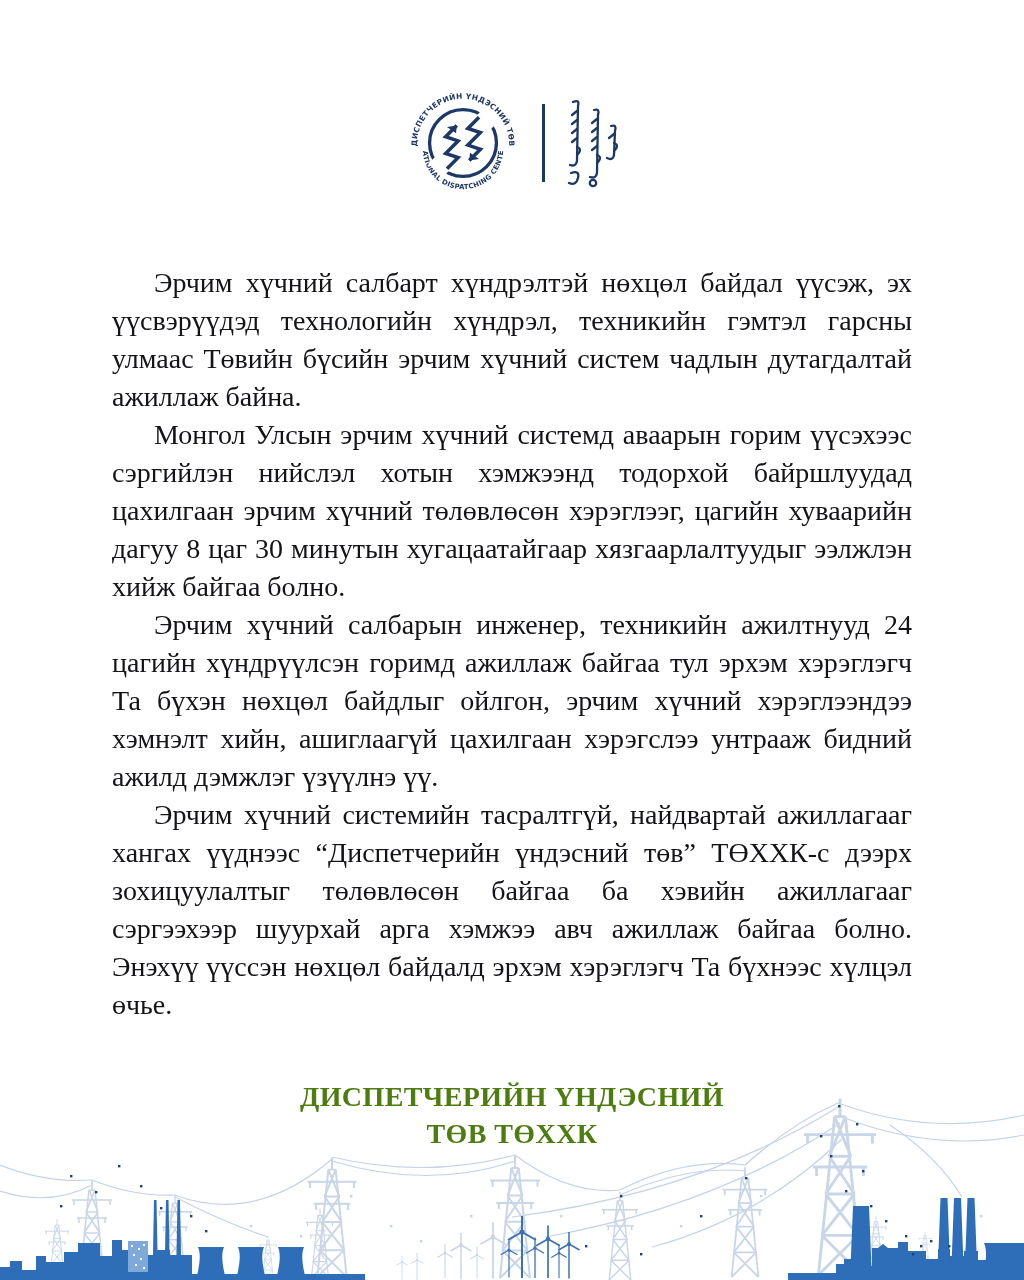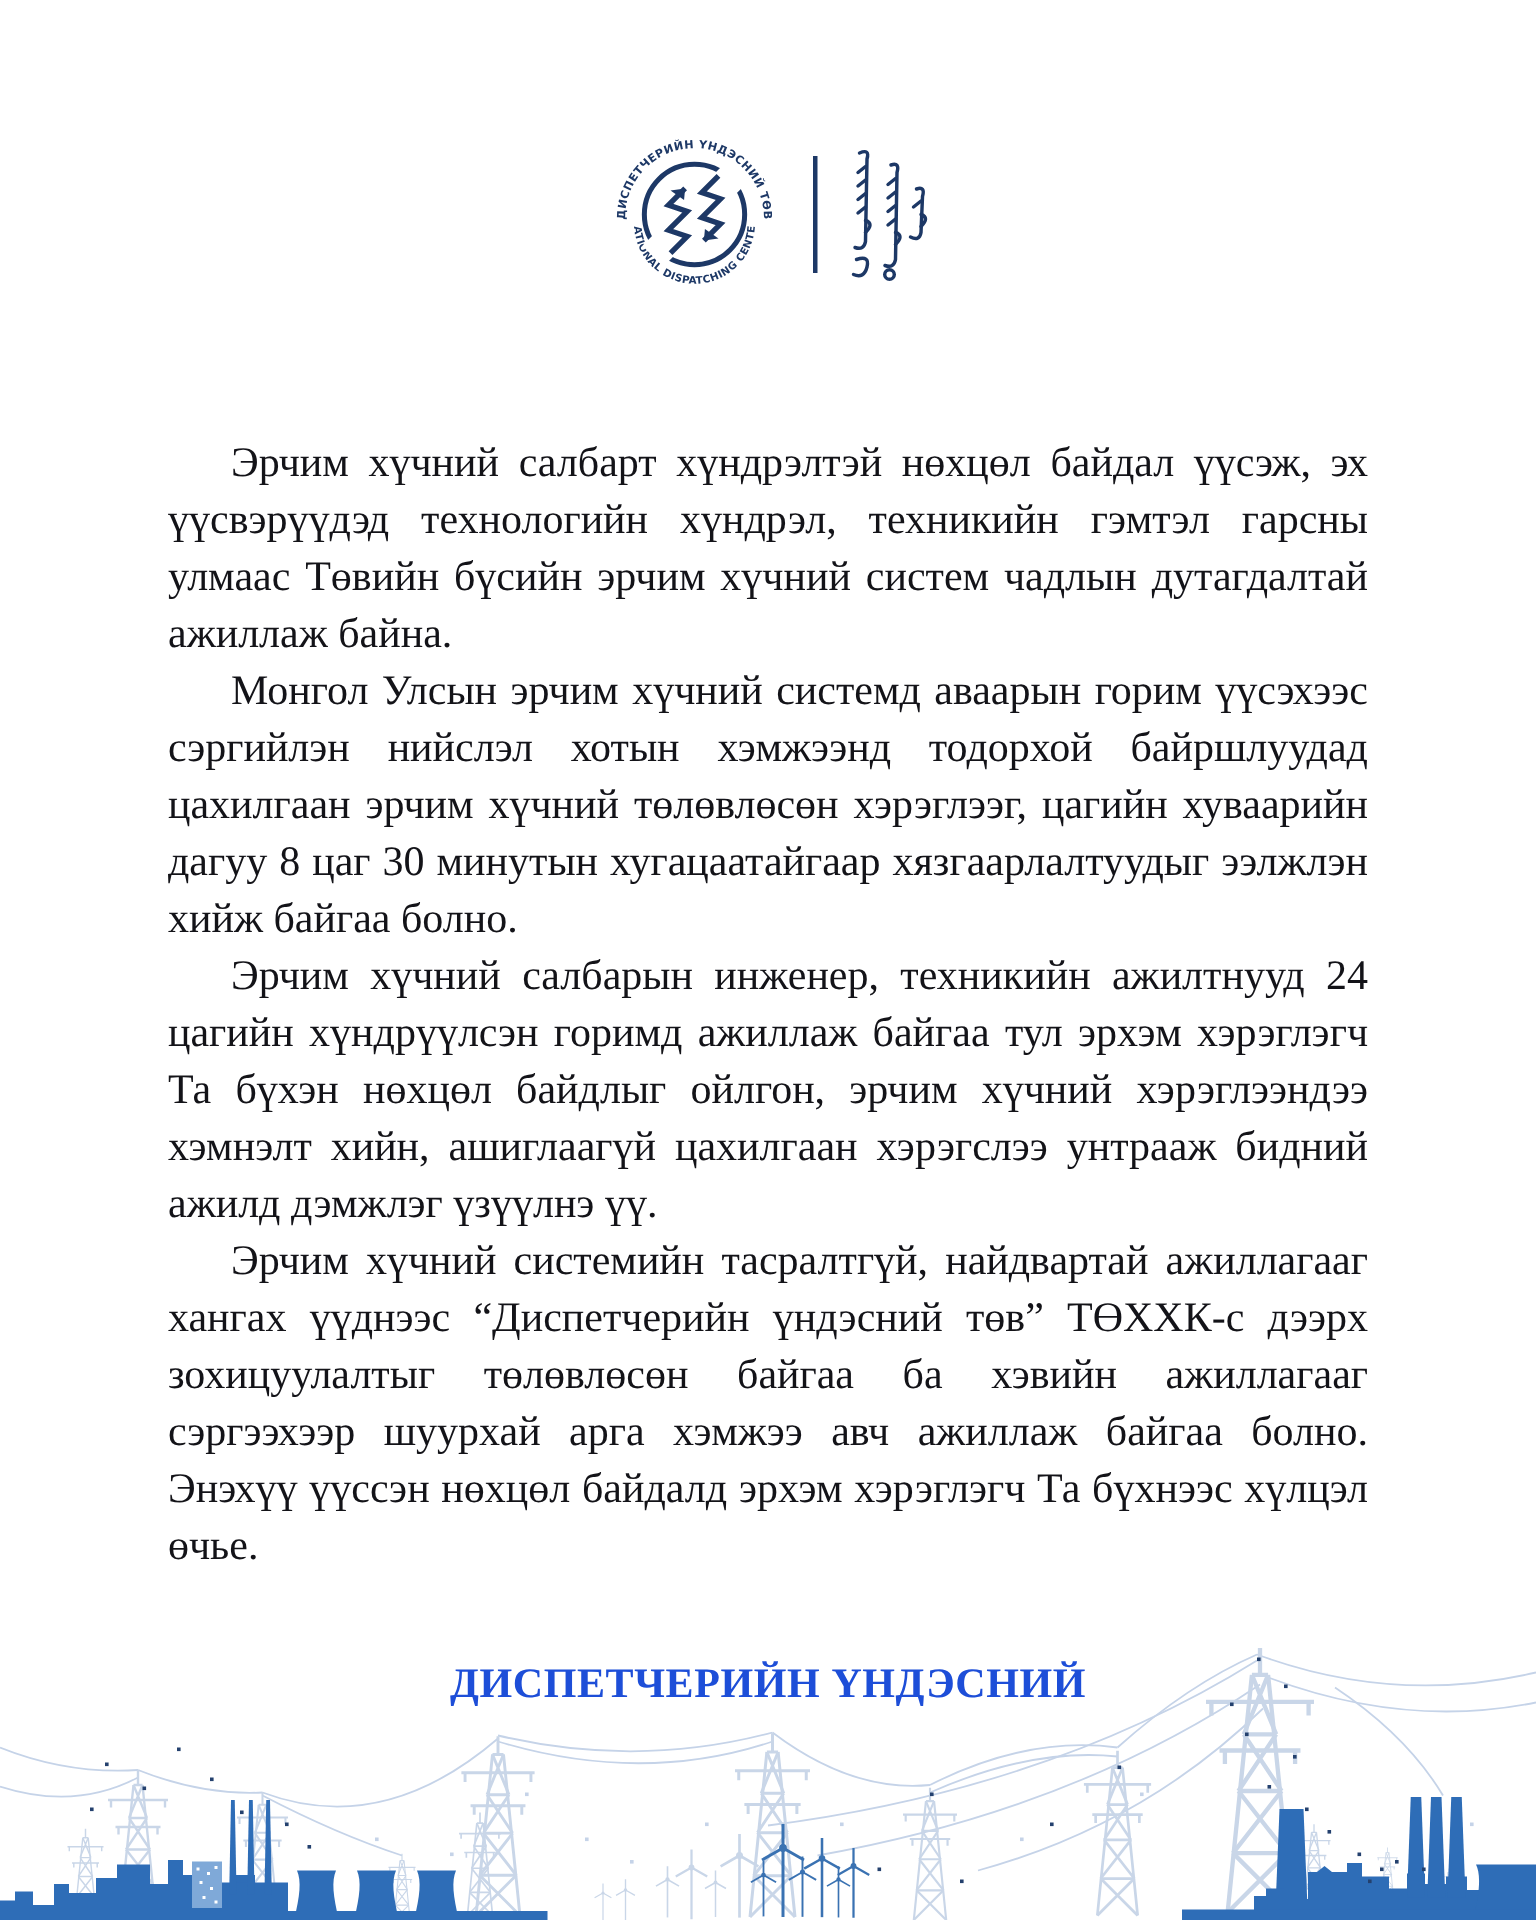--- a/index.html
+++ b/index.html
@@ -17,35 +17,35 @@
     justify-content:center;
     align-items:center;
     gap:20px;
   }
   .seal{width:118px;height:118px;display:block;}
   .logo-sep{width:3px;height:78px;background:#1d3866;}
   .mongol{width:56px;height:92px;display:block;}
   
   .body-text{
     width:800px;
-    margin:88px auto 0 auto;
+    margin:62px auto 0 auto;
     font-size:28px;
     line-height:38px;
     color:#131318;
     text-align:justify;
   }
   .body-text p{margin:0;text-indent:42px;}
   
   .signature{
     margin-top:54px;
     text-align:center;
     font-weight:bold;
     font-size:28px;
     line-height:37px;
-    color:#1d4ed8;
+    color:#4d7c0f;
     letter-spacing:0.4px;
   }
   
   .footer-art{
     position:absolute;
     left:0;bottom:0;
     width:1024px;height:185px;
     display:block;
   }
 </style>
@@ -98,20 +98,21 @@
 
   <main class="body-text">
     <p>Эрчим хүчний салбарт хүндрэлтэй нөхцөл байдал үүсэж, эх үүсвэрүүдэд технологийн хүндрэл, техникийн гэмтэл гарсны улмаас Төвийн бүсийн эрчим хүчний систем чадлын дутагдалтай ажиллаж байна.</p>
     <p>Монгол Улсын эрчим хүчний системд аваарын горим үүсэхээс сэргийлэн нийслэл хотын хэмжээнд тодорхой байршлуудад цахилгаан эрчим хүчний төлөвлөсөн хэрэглээг, цагийн хуваарийн дагуу 8 цаг 30 минутын хугацаатайгаар хязгаарлалтуудыг ээлжлэн хийж байгаа болно.</p>
     <p>Эрчим хүчний салбарын инженер, техникийн ажилтнууд 24 цагийн хүндрүүлсэн горимд ажиллаж байгаа тул эрхэм хэрэглэгч Та бүхэн нөхцөл байдлыг ойлгон, эрчим хүчний хэрэглээндээ хэмнэлт хийн, ашиглаагүй цахилгаан хэрэгслээ унтрааж бидний ажилд дэмжлэг үзүүлнэ үү.</p>
     <p>Эрчим хүчний системийн тасралтгүй, найдвартай ажиллагааг хангах үүднээс “Диспетчерийн үндэсний төв” ТӨХХК-с дээрх зохицуулалтыг төлөвлөсөн байгаа ба хэвийн ажиллагааг сэргээхээр шуурхай арга хэмжээ авч ажиллаж байгаа болно. Энэхүү үүссэн нөхцөл байдалд эрхэм хэрэглэгч Та бүхнээс хүлцэл өчье.</p>
   </main>
 
   <div class="signature">
     <div>ДИСПЕТЧЕРИЙН ҮНДЭСНИЙ</div>
+    <div>ТӨВ ТӨХХК</div>
   </div>
 
   <svg class="footer-art" viewBox="0 0 1024 185" preserveAspectRatio="none" aria-hidden="true">
     <defs>
       <g id="pylon" fill="none" stroke-width="1.6">
         <path d="M-12,100 L-3,12 M12,100 L3,12 M-3,12 L3,12 M0,12 L0,2"></path>
         <path d="M-10,78 L10,78 M-8,55 L8,55 M-6,34 L6,34"></path>
         <path d="M-12,100 L10,78 M12,100 L-10,78 M-10,78 L8,55 M10,78 L-8,55 M-8,55 L6,34 M8,55 L-6,34 M-6,34 L3,12 M6,34 L-3,12"></path>
         <path d="M-20,22 L20,22 M-15,40 L15,40 M-18,22 l0,5 M18,22 l0,5 M-13,40 l0,5 M13,40 l0,5"></path>
       </g>

